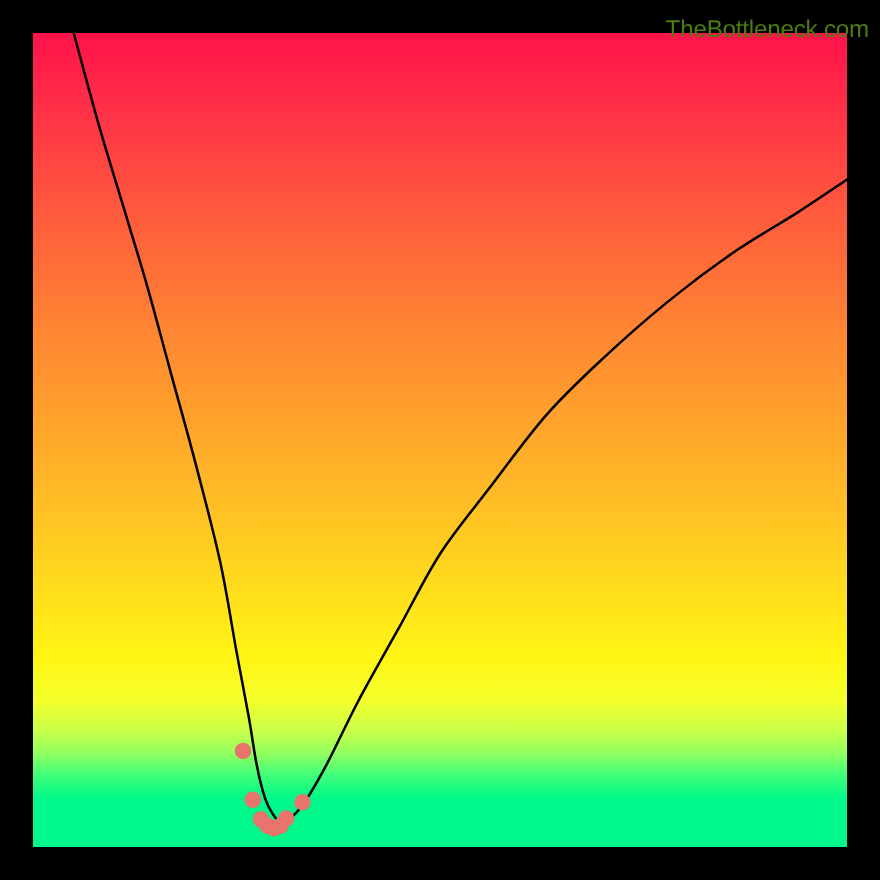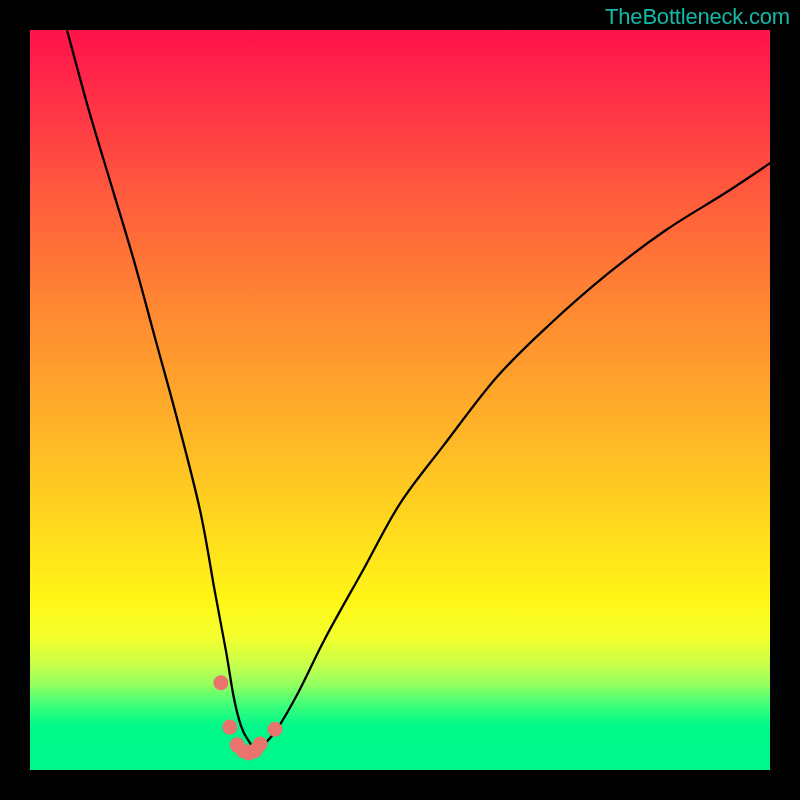--- a/index.html
+++ b/index.html
@@ -12,23 +12,23 @@
     font-family: Arial, Helvetica, sans-serif;
   }
   .container {
     position: relative;
     width: 800px;
     height: 800px;
     background: #000;
   }
   .watermark {
     position: absolute;
-    top: 4px;
+    top: 14px;
     right: 10px;
-    color: #14b8a6;
+    color: #4d7c0f;
     font-size: 22px;
     font-weight: 500;
     z-index: 5;
     letter-spacing: -0.2px;
   }
   .plot-area {
     position: absolute;
     left: 30px;
     top: 30px;
     width: 740px;

